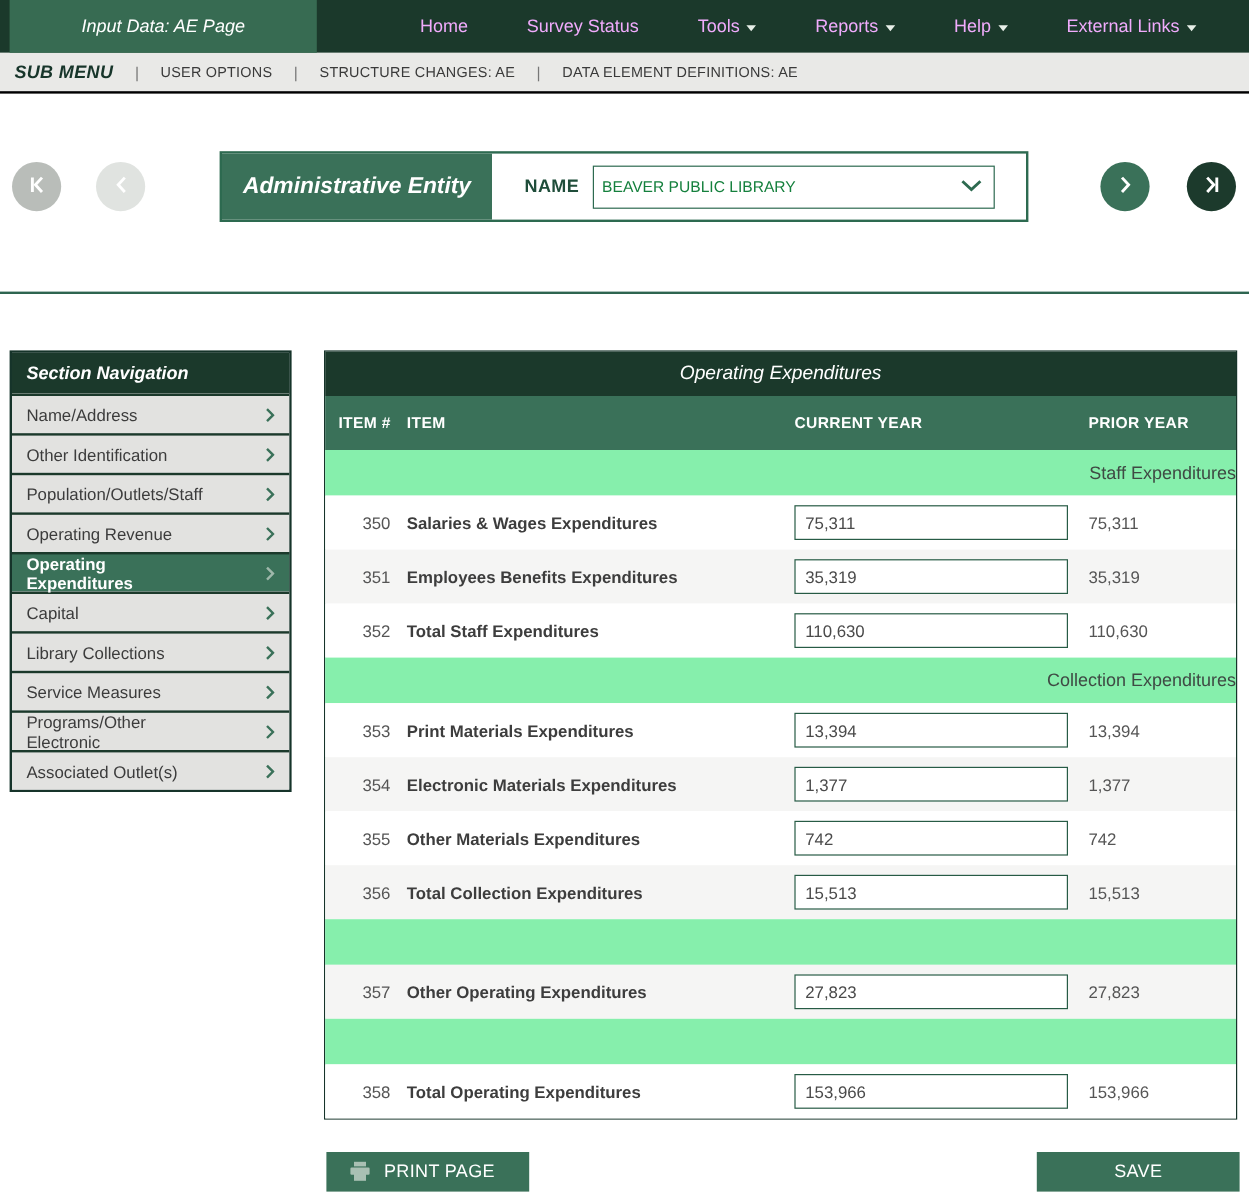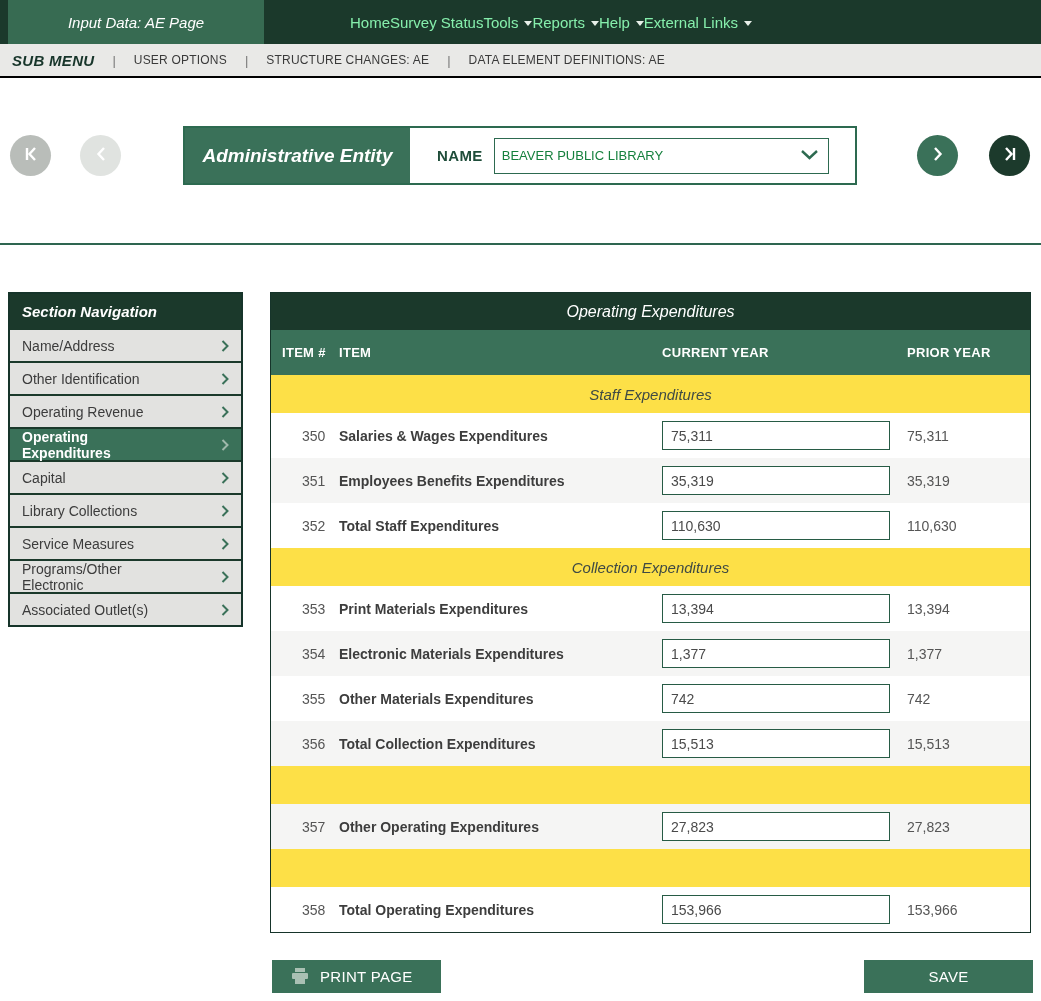--- a/index.html
+++ b/index.html
@@ -12,22 +12,22 @@
   }
 
   
   .topnav { height:44px; background:#1b392b; display:flex; align-items:stretch; }
   .active-tab {
     margin-left:8px; width:256px; background:#376b52; color:#fff;
     font-style:italic; font-size:15px;
     display:flex; align-items:center; justify-content:center; cursor:pointer;
   }
   .nav-links {
-    flex:1; display:flex; align-items:center; 
-    padding:0 44px 0 86px; color:#86efac; font-size:15px;
+    flex:1; display:flex; align-items:center; justify-content:space-between;
+    padding:0 44px 0 86px; color:#f0abfc; font-size:15px;
   }
   .nav-link { display:flex; align-items:center; gap:6px; cursor:pointer; white-space:nowrap; }
   .caret { width:0; height:0; border-left:4px solid transparent; border-right:4px solid transparent; border-top:5px solid #e8efe9; margin-top:2px; }
 
   
   .submenu {
     height:34px; background:#e9e9e7; border-bottom:2px solid #000000;
     display:flex; align-items:center; padding-left:12px; font-size:12px; color:#3a3a3a;
   }
   .submenu-title { font-weight:bold; font-style:italic; font-size:15px; color:#17352a; letter-spacing:0.3px; }
@@ -84,22 +84,22 @@
   .table-wrap { width:761px; margin-left:27px; border:1px solid #16342a; }
   .t-title {
     height:37px; background:#1b392b; color:#fff; font-style:italic; font-size:16px;
     display:flex; align-items:center; justify-content:center;
   }
   .t-grid { display:grid; grid-template-columns:11px 57px 323px 245px 1fr; align-items:center; }
   .t-header {
     height:45px; background:#3a7159; color:#fff; font-weight:bold; font-size:13px; letter-spacing:0.3px;
   }
   .t-section {
-    height:38px; background:#fde047; display:flex; align-items:center; justify-content:center;
-    font-style:italic; font-size:15px; color:#3f4a44;
+    height:38px; background:#86efac; display:flex; align-items:center; justify-content:flex-end;
+    font-size:15px; color:#3f4a44;
   }
   .t-row { height:45px; background:#ffffff; font-size:14px; }
   .t-row.alt { background:#f5f5f4; }
   .t-item-no { color:#555;margin-left:20px; }
   .t-item-label { font-weight:bold; color:#3d3d3d; }
   .t-input {
     width:228px; height:29px; border:1px solid #275b45; background:#fff;
     font-size:14px; color:#4a4a4a; padding:0 8px; font-family:inherit; outline:none;
   }
   .t-prior { color:#555; }
@@ -228,20 +228,28 @@
 
   <div class="sb-item">
     <span class="sb-label">Other Identification</span>
     <span class="sb-chevron">
       <svg width="8" height="12" viewBox="0 0 8 12" fill="none">
         <path d="M1.5 1 L6.5 6 L1.5 11" stroke="#3a7159" stroke-width="2" fill="none"></path>
       </svg>
     </span>
   </div>
 
+  <div class="sb-item">
+    <span class="sb-label">Population/Outlets/Staff</span>
+    <span class="sb-chevron">
+      <svg width="8" height="12" viewBox="0 0 8 12" fill="none">
+        <path d="M1.5 1 L6.5 6 L1.5 11" stroke="#3a7159" stroke-width="2" fill="none"></path>
+      </svg>
+    </span>
+  </div>
 
   <div class="sb-item">
     <span class="sb-label">Operating Revenue</span>
     <span class="sb-chevron">
       <svg width="8" height="12" viewBox="0 0 8 12" fill="none">
         <path d="M1.5 1 L6.5 6 L1.5 11" stroke="#3a7159" stroke-width="2" fill="none"></path>
       </svg>
     </span>
   </div>
 

